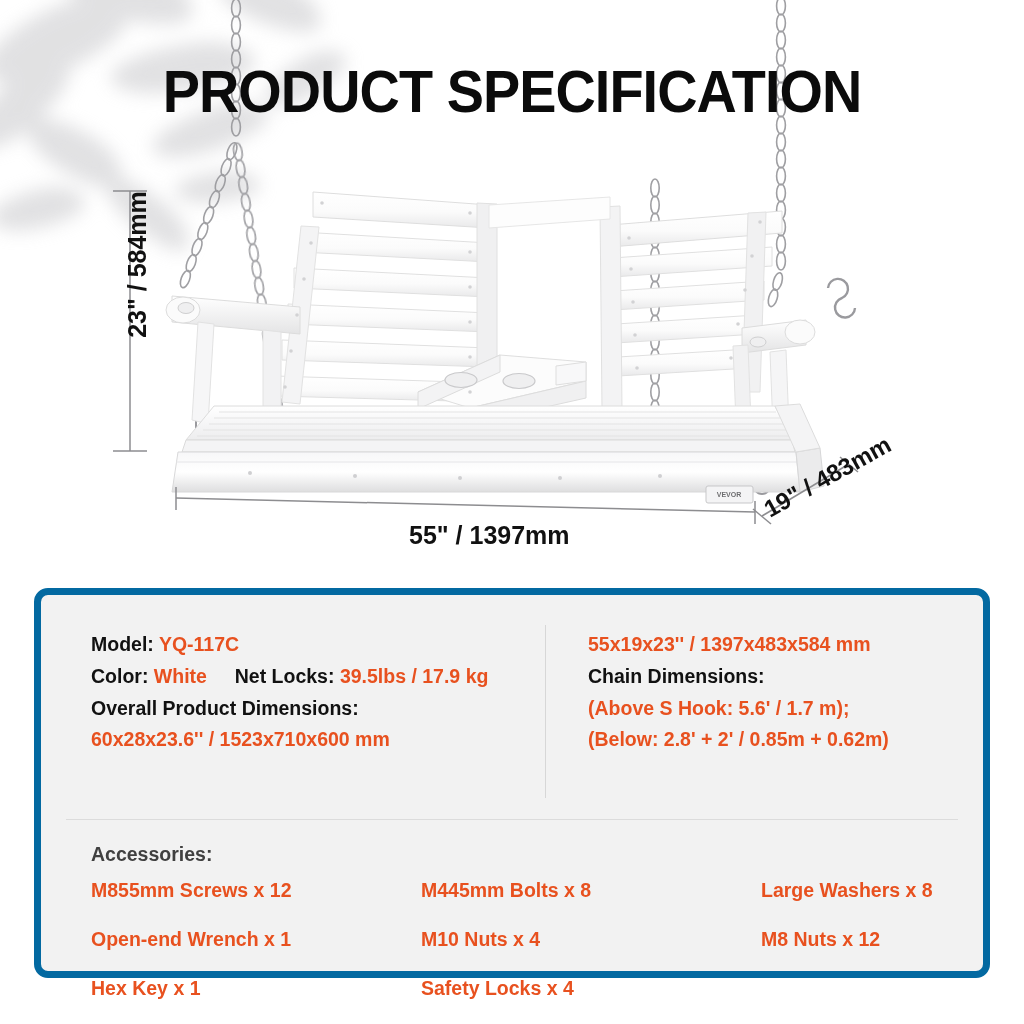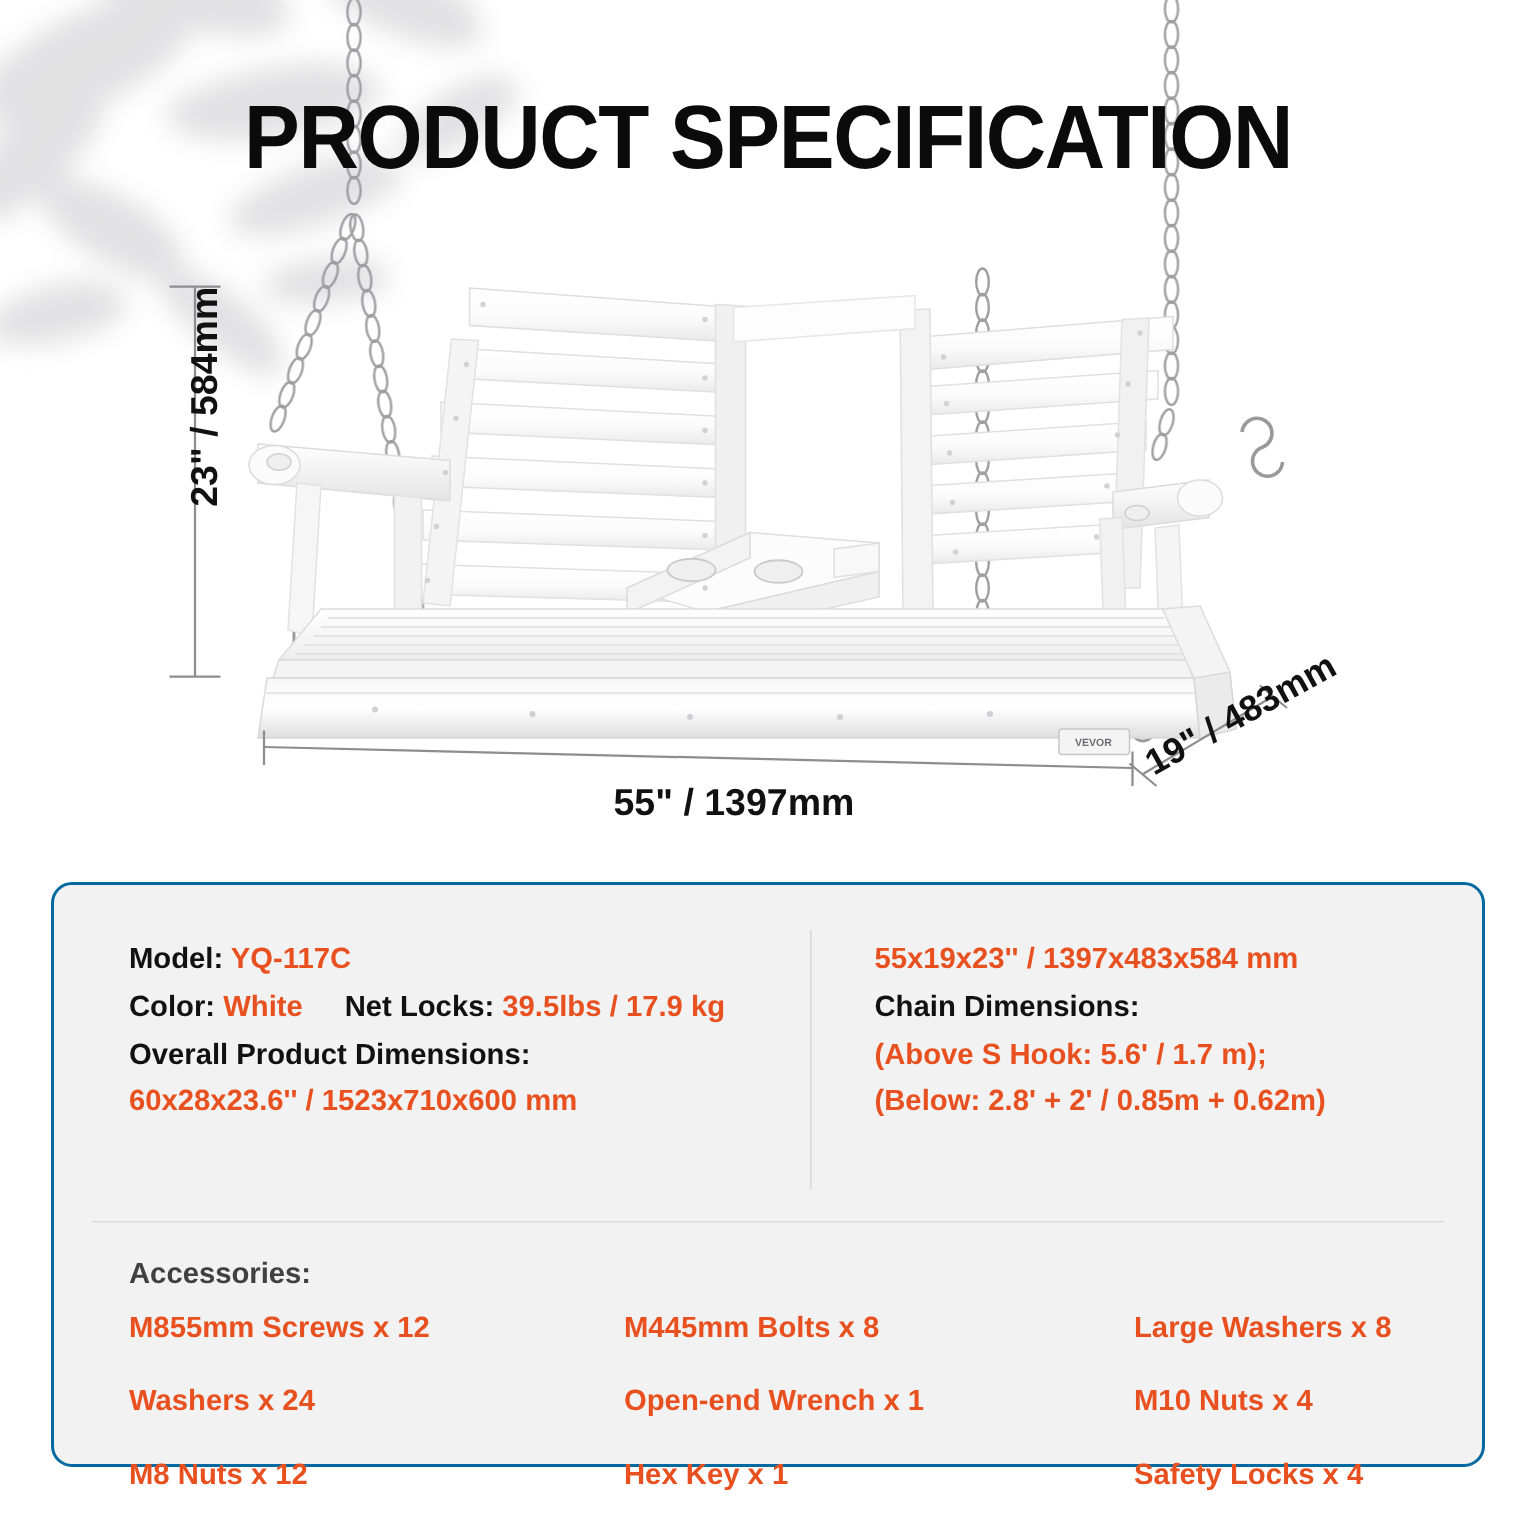--- a/index.html
+++ b/index.html
@@ -93,21 +93,21 @@
   }
 
   
   #spec-panel {
     position: absolute;
     left: 34px;
     top: 588px;
     width: 956px;
     height: 390px;
     background: #f2f2f2;
-    border: 2px solid #0369a1;
+    border: 7px solid #0369a1;
     border-radius: 14px;
     box-sizing: border-box;
     z-index: 4;
   }
   #spec-top {
     position: relative;
     height: 224px;
   }
   .spec-col {
     position: absolute;
@@ -499,21 +499,20 @@
   </div>
 
   <div id="horizontal-divider"></div>
 
   <div id="accessories">
     <div id="accessories-title">Accessories:</div>
     <div id="accessories-grid">
       <div class="acc-item">M855mm Screws x 12</div>
       <div class="acc-item">M445mm Bolts x 8</div>
       <div class="acc-item">Large Washers x 8</div>
-      <div class="acc-item">Washers x 24</div>
       <div class="acc-item">Open-end Wrench x 1</div>
       <div class="acc-item">M10 Nuts x 4</div>
       <div class="acc-item">M8 Nuts x 12</div>
       <div class="acc-item">Hex Key x 1</div>
       <div class="acc-item">Safety Locks x 4</div>
     </div>
   </div>
 </div>
 
 </body></html>

